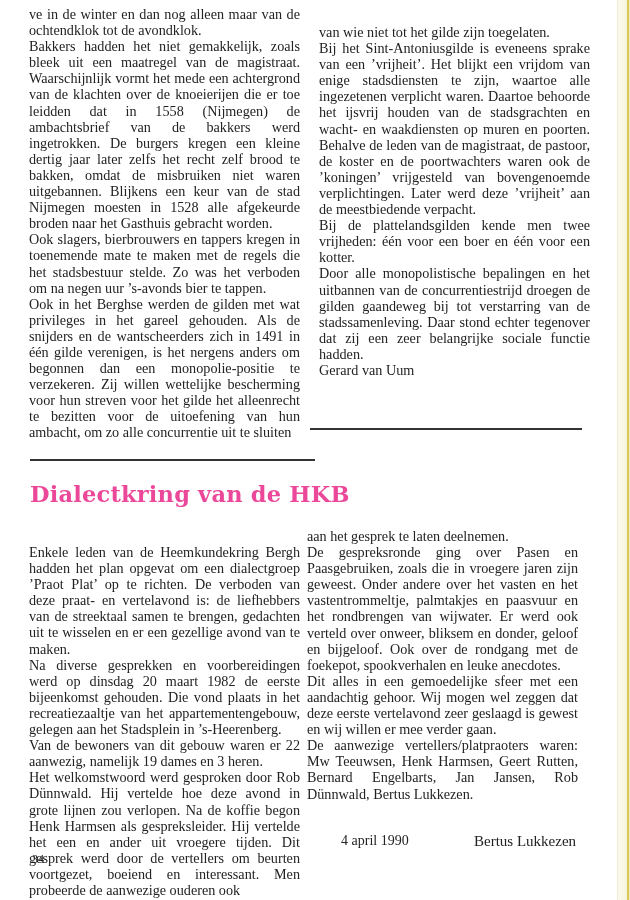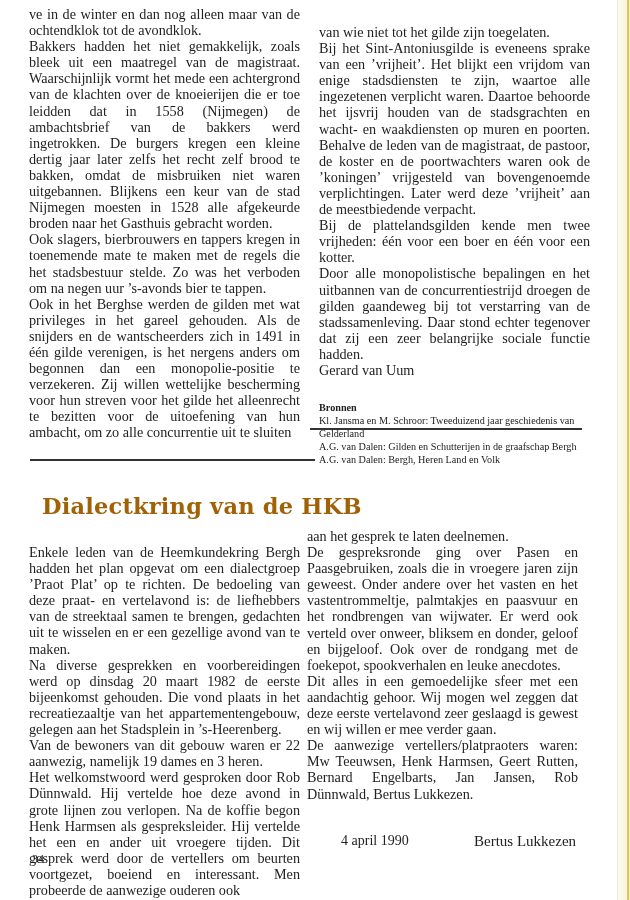--- a/index.html
+++ b/index.html
@@ -36,22 +36,22 @@
       position: absolute; left: 30px; top: 459px; width: 285px; height: 2px; background: #333;
     }
     .rule-right-line {
       position: absolute; left: 310px; top: 428px; width: 272px; height: 2px; background: #333;
     }
     .article-title {
       position: absolute; left: 30px; top: 481px;
       font-family: "DejaVu Serif", serif;
       font-weight: bold; font-size: 22.5px;
       letter-spacing: 0.2px;
-      color: #a16207;
-      margin: 12px;
+      color: #ec4899;
+      margin: 0;
     }
     .col-left-bottom { left: 29px; top: 544px; }
     .col-right-bottom { left: 307px; top: 528px; }
     .page-number {
       position: absolute; left: 32px; top: 852px; font-size: 12px;
     }
     .footer-date {
       position: absolute; left: 321px; top: 833px; font-size: 14px; margin-left: 20px;
     }
     .footer-author {
@@ -70,35 +70,29 @@
   <p>Ook slagers, bierbrouwers en tappers kregen in toenemende mate te maken met de regels die het stadsbestuur stelde. Zo was het verboden om na negen uur ’s-avonds bier te tappen.</p>
   <p>Ook in het Berghse werden de gilden met wat privileges in het gareel gehouden. Als de snijders en de wantscheerders zich in 1491 in één gilde verenigen, is het nergens anders om begonnen dan een monopolie-positie te verzekeren. Zij willen wettelijke bescherming voor hun streven voor het gilde het alleenrecht te bezitten voor de uitoefening van hun ambacht, om zo alle concurrentie uit te sluiten</p>
 </div>
 
 <div class="col col-right-top">
   <p>van wie niet tot het gilde zijn toegelaten.</p>
   <p>Bij het Sint-Antoniusgilde is eveneens sprake van een ’vrijheit’. Het blijkt een vrijdom van enige stadsdiensten te zijn, waartoe alle ingezetenen verplicht waren. Daartoe behoorde het ijsvrij houden van de stadsgrachten en wacht- en waakdiensten op muren en poorten. Behalve de leden van de magistraat, de pastoor, de koster en de poortwachters waren ook de ’koningen’ vrijgesteld van bovengenoemde verplichtingen. Later werd deze ’vrijheit’ aan de meestbiedende verpacht.</p>
   <p>Bij de plattelandsgilden kende men twee vrijheden: één voor een boer en één voor een kotter.</p>
   <p>Door alle monopolistische bepalingen en het uitbannen van de concurrentiestrijd droegen de gilden gaandeweg bij tot verstarring van de stadssamenleving. Daar stond echter tegenover dat zij een zeer belangrijke sociale functie hadden.</p>
   <p class="signature">Gerard van Uum</p>
-  <div class="sources">
-    <div class="sources-title">Bronnen</div>
-    <div>Kl. Jansma en M. Schroor: Tweeduizend jaar geschiedenis van Gelderland</div>
-    <div>A.G. van Dalen: Gilden en Schutterijen in de graafschap Bergh</div>
-    <div>A.G. van Dalen: Bergh, Heren Land en Volk</div>
-  </div>
 </div>
 
 <div class="rule-left"></div>
 <div class="rule-right-line"></div>
 
 <h1 class="article-title">Dialectkring van de HKB</h1>
 
 <div class="col col-left-bottom">
-  <p>Enkele leden van de Heemkundekring Bergh hadden het plan opgevat om een dialectgroep ’Praot Plat’ op te richten. De bedoeling van deze praat- en vertelavond is: de liefhebbers van de streektaal samen te brengen, gedachten uit te wisselen en er een gezellige avond van te maken.</p>
+  <p>Enkele leden van de Heemkundekring Bergh hadden het plan opgevat om een dialectgroep ’Praot Plat’ op te richten. De verboden van deze praat- en vertelavond is: de liefhebbers van de streektaal samen te brengen, gedachten uit te wisselen en er een gezellige avond van te maken.</p>
   <p>Na diverse gesprekken en voorbereidingen werd op dinsdag 20 maart 1982 de eerste bijeenkomst gehouden. Die vond plaats in het recreatiezaaltje van het appartementengebouw, gelegen aan het Stadsplein in ’s-Heerenberg.</p>
   <p>Van de bewoners van dit gebouw waren er 22 aanwezig, namelijk 19 dames en 3 heren.</p>
   <p>Het welkomstwoord werd gesproken door Rob Dünnwald. Hij vertelde hoe deze avond in grote lijnen zou verlopen. Na de koffie begon Henk Harmsen als gespreksleider. Hij vertelde het een en ander uit vroegere tijden. Dit gesprek werd door de vertellers om beurten voortgezet, boeiend en interessant. Men probeerde de aanwezige ouderen ook</p>
 </div>
 
 <div class="col col-right-bottom">
   <p>aan het gesprek te laten deelnemen.</p>
   <p>De gespreksronde ging over Pasen en Paasgebruiken, zoals die in vroegere jaren zijn geweest. Onder andere over het vasten en het vastentrommeltje, palmtakjes en paasvuur en het rondbrengen van wijwater. Er werd ook verteld over onweer, bliksem en donder, geloof en bijgeloof. Ook over de rondgang met de foekepot, spookverhalen en leuke anecdotes.</p>
   <p>Dit alles in een gemoedelijke sfeer met een aandachtig gehoor. Wij mogen wel zeggen dat deze eerste vertelavond zeer geslaagd is gewest en wij willen er mee verder gaan.</p>
   <p>De aanwezige vertellers/platpraoters waren: Mw Teeuwsen, Henk Harmsen, Geert Rutten, Bernard Engelbarts, Jan Jansen, Rob Dünnwald, Bertus Lukkezen.</p>

